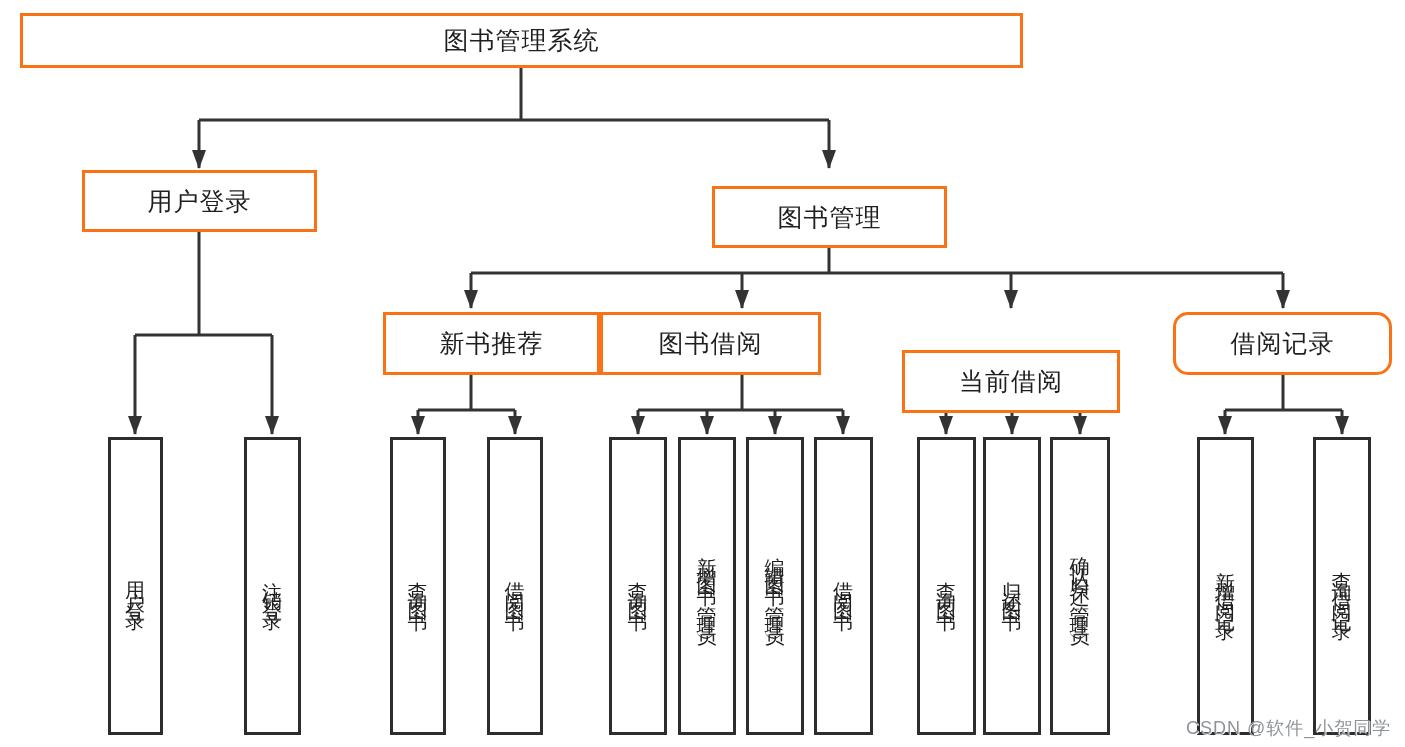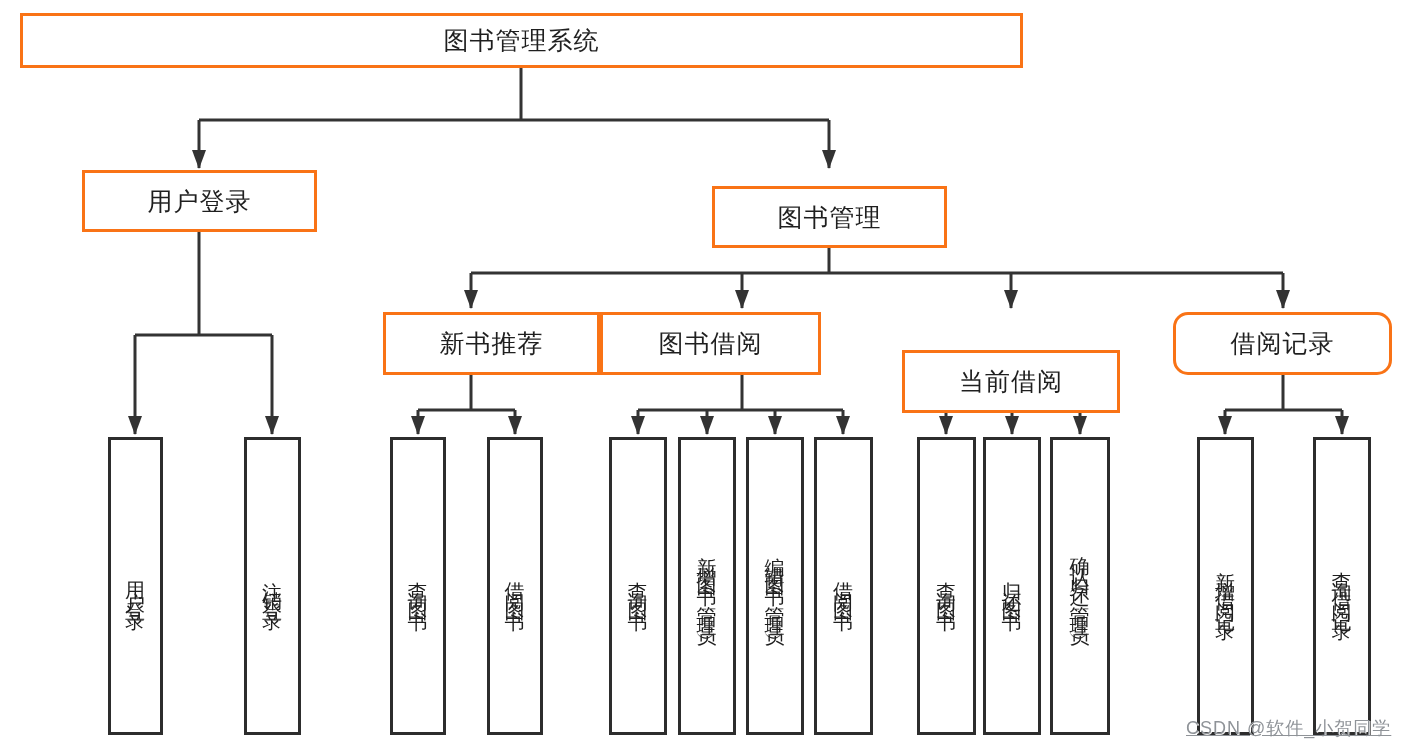--- a/index.html
+++ b/index.html
@@ -28,21 +28,20 @@
     font-size:20px;letter-spacing:10px;line-height:1;
     white-space:nowrap;
   }
   .watermark{
     position:absolute;z-index:3;
     left:1186px;top:716px;
     font-size:18px;letter-spacing:1px;
     color:#8f9398;
     text-shadow:1px 1px 0 rgba(255,255,255,0.9);
     white-space:nowrap;
-    text-decoration:underline;
   }
 </style>
 </head>
 <body>
 
 <div id="canvas">
 
   <svg id="wires" width="1405" height="747">
     <defs>
       <marker id="arrow" markerUnits="userSpaceOnUse" markerWidth="22" markerHeight="16" refX="18" refY="7" orient="auto">

